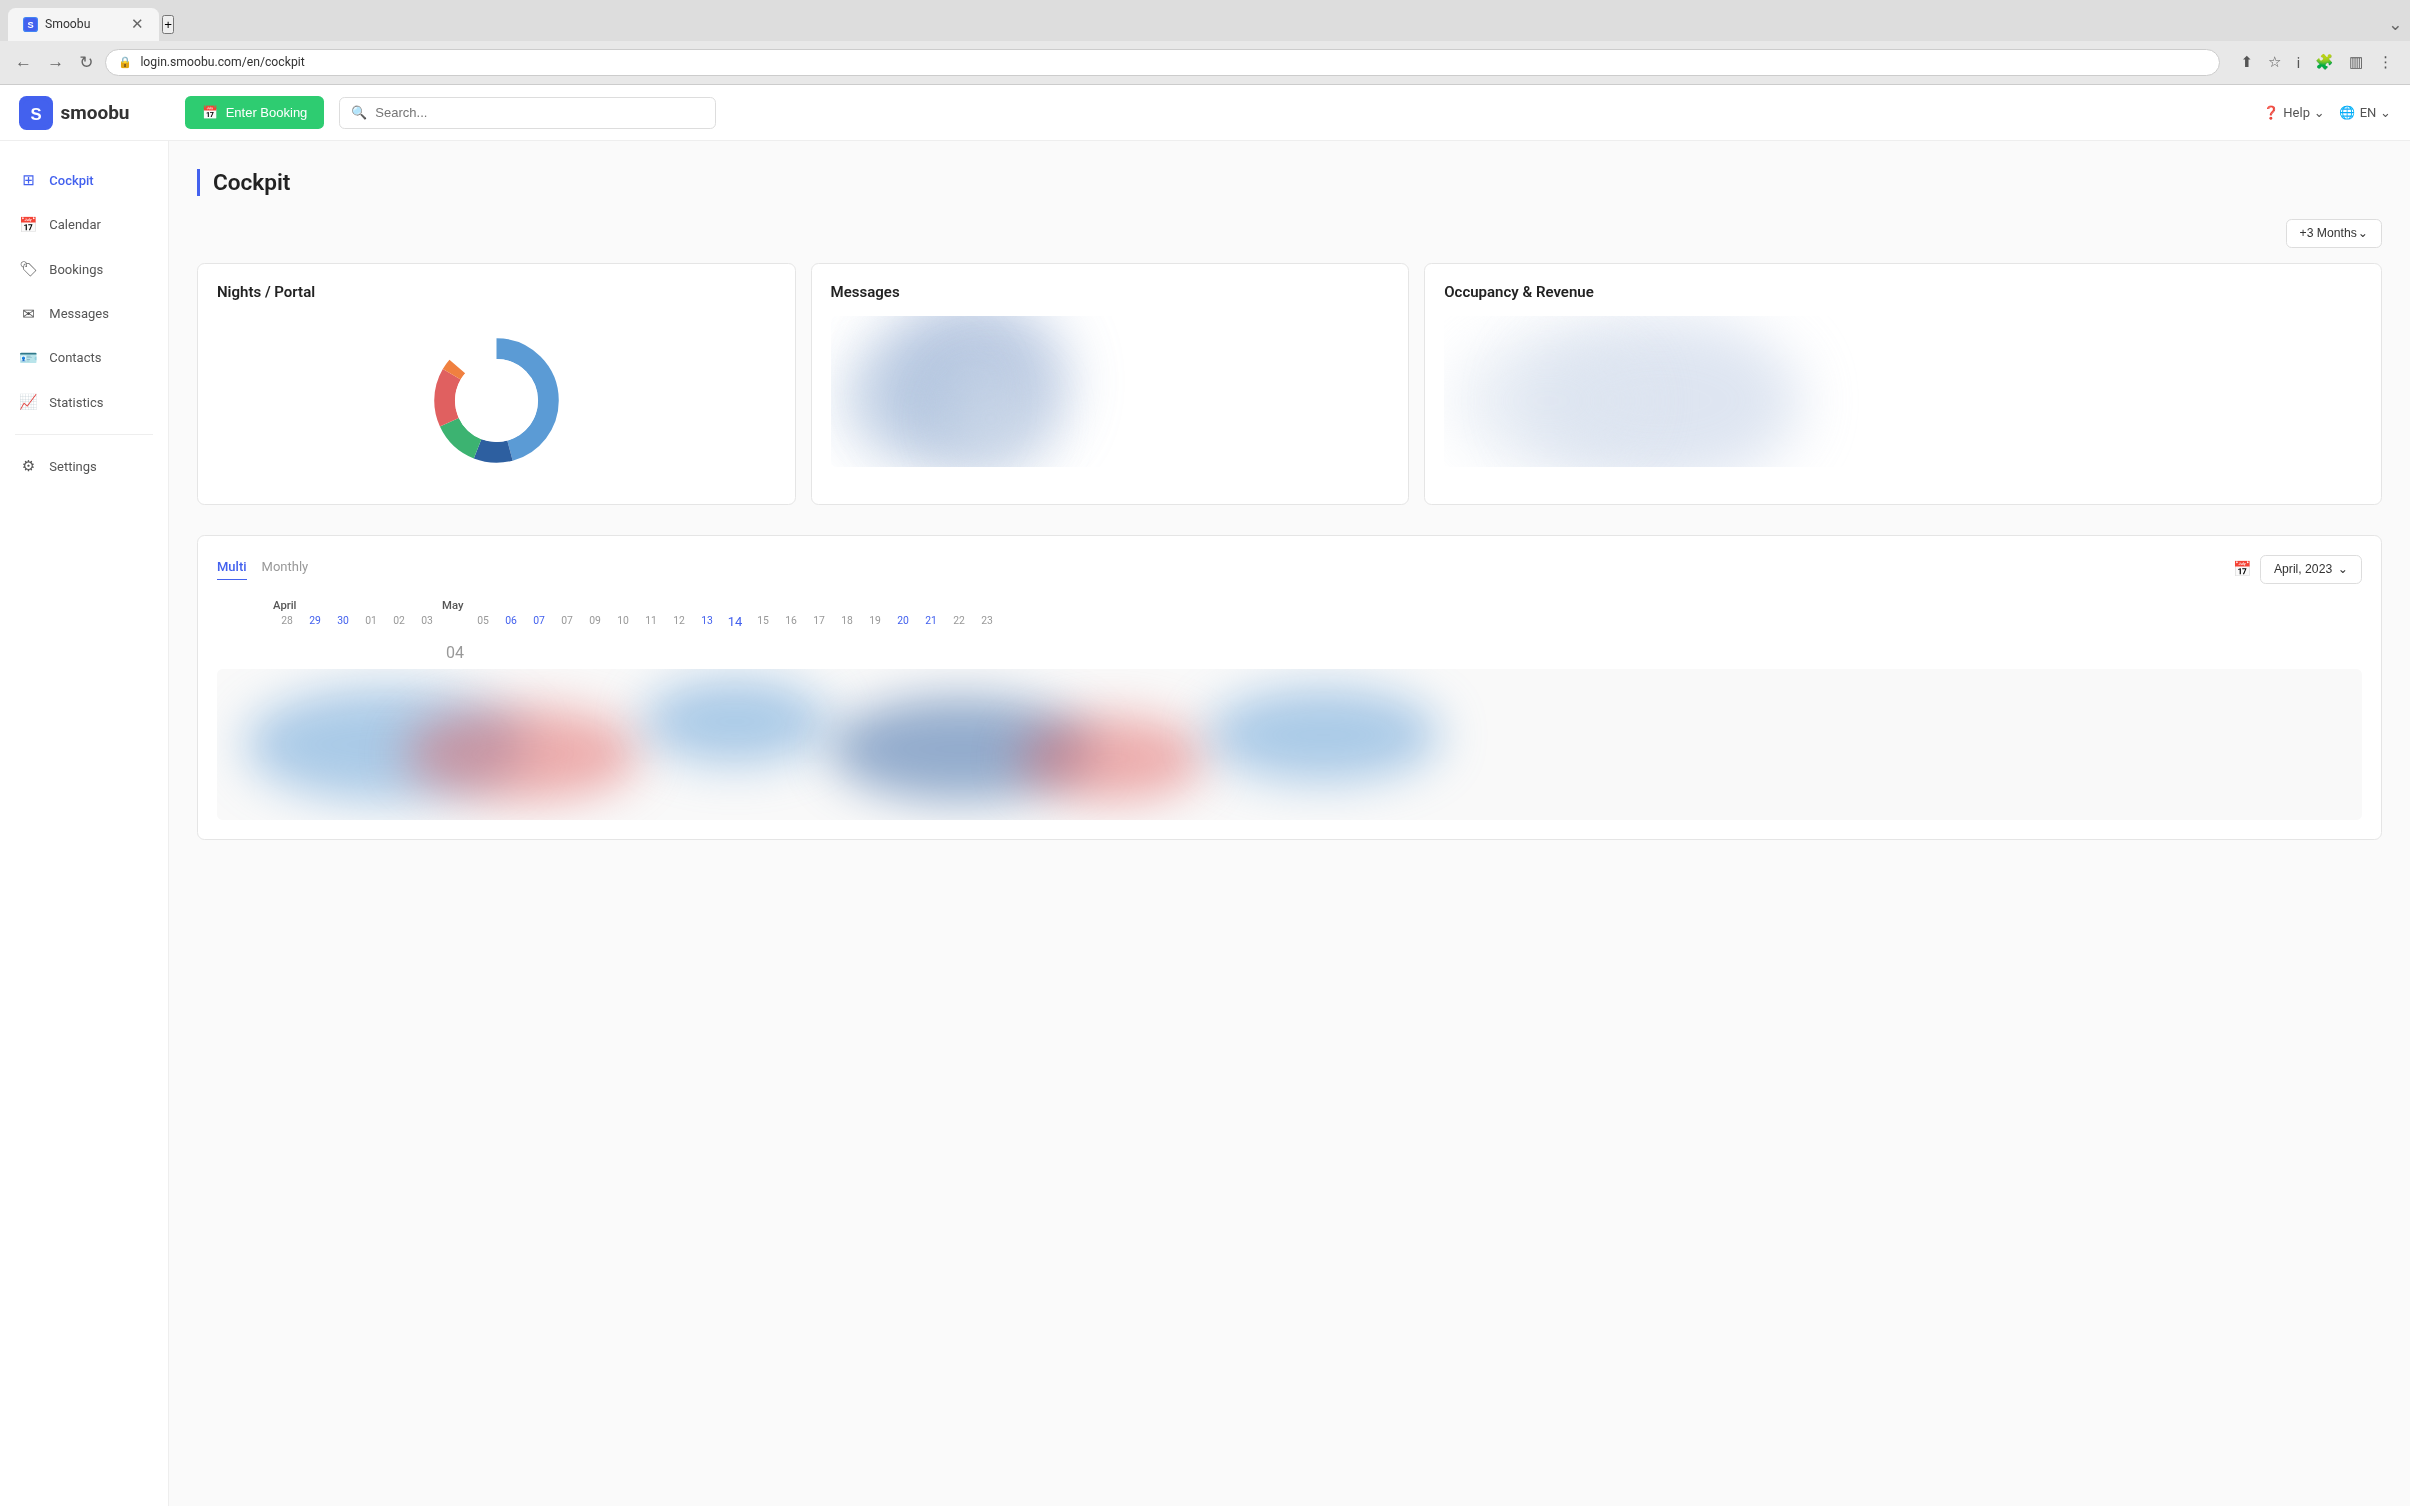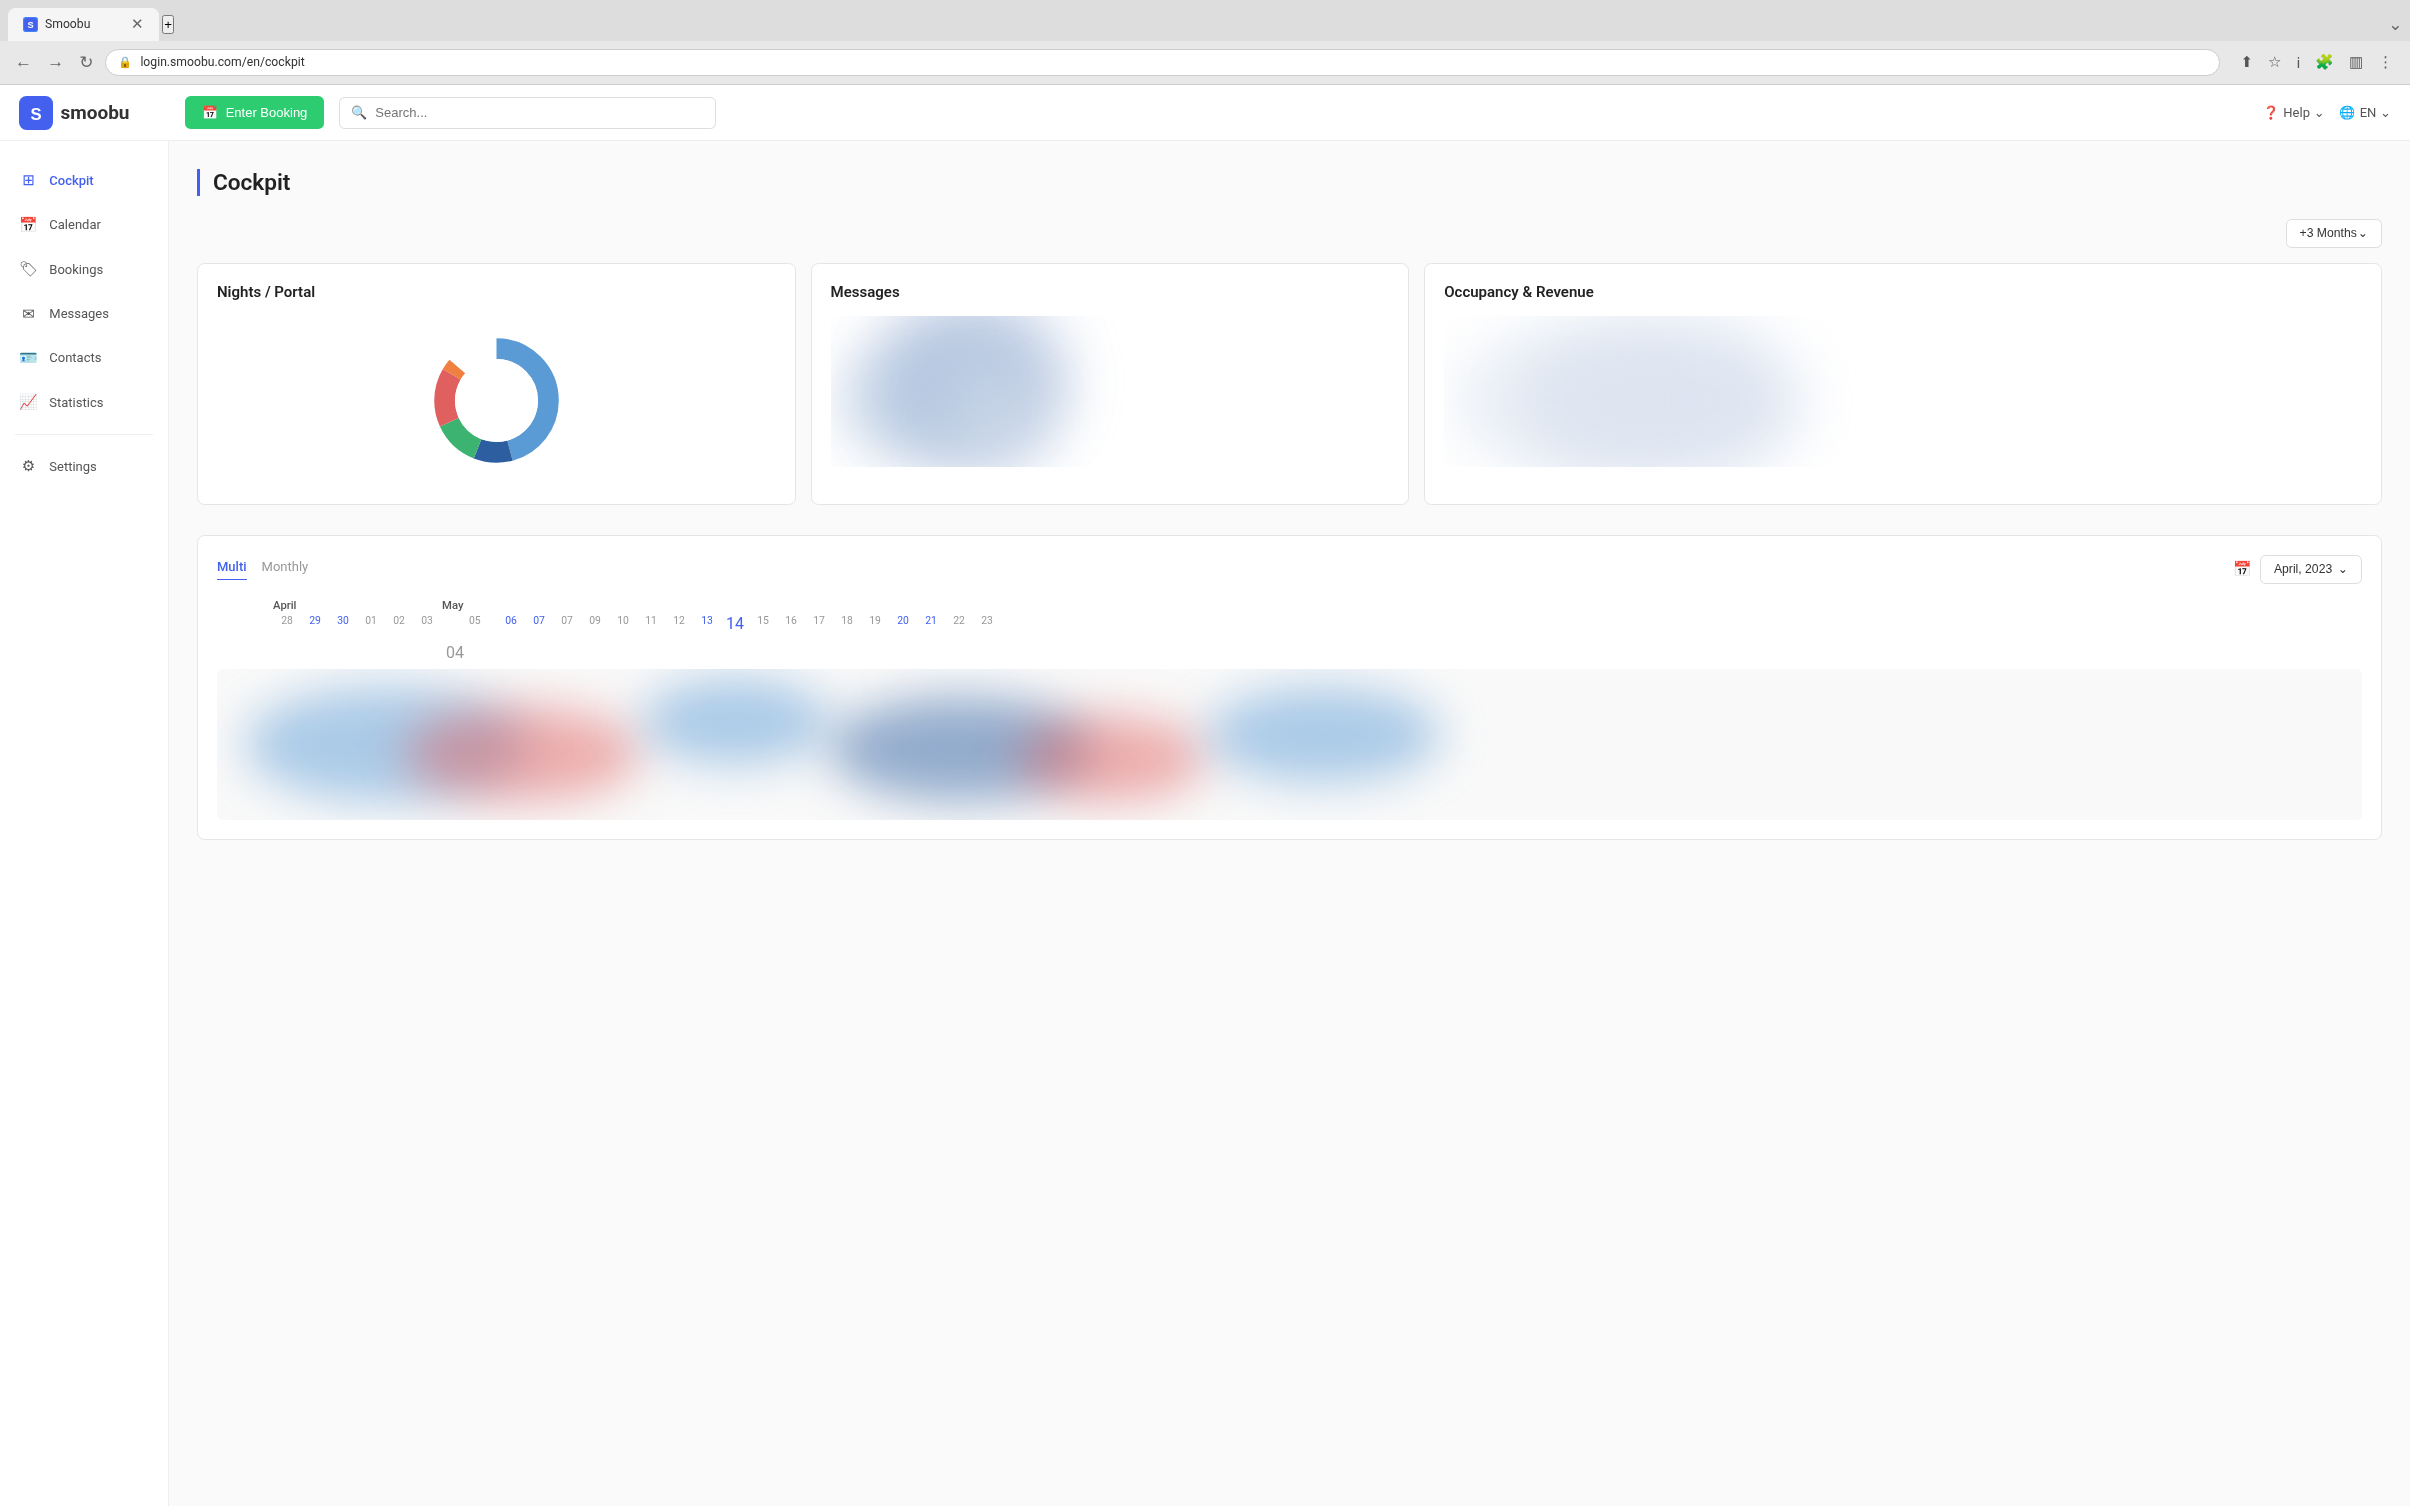--- a/index.html
+++ b/index.html
@@ -263,30 +263,30 @@
             <span style="width:565px; font-size:11.3px; color:#555; font-weight:500;">May</span>
           </div>
           <div style="display:flex; padding-left:56px; margin-bottom:7.5px;">
             <span style="width:28px;text-align:center;font-size:10.4px;color:#999;">28</span>
             <span style="width:28px;text-align:center;font-size:10.4px;color:#4361ee;">29</span>
             <span style="width:28px;text-align:center;font-size:10.4px;color:#4361ee;">30</span>
             <span style="width:28px;text-align:center;font-size:10.4px;color:#999;">01</span>
             <span style="width:28px;text-align:center;font-size:10.4px;color:#999;">02</span>
             <span style="width:28px;text-align:center;font-size:10.4px;color:#999;">03</span>
             <span style="width:28px;text-align:center;font-size:16px;color:#999;margin-top:29px;">04</span>
-            <span style="width:28px;text-align:left;font-size:10.4px;color:#999;">05</span>
+            <span style="width:28px;text-align:center;font-size:10.4px;color:#999;">05</span>
             <span style="width:28px;text-align:center;font-size:10.4px;color:#4361ee;">06</span>
             <span style="width:28px;text-align:center;font-size:10.4px;color:#4361ee;">07</span>
             <span style="width:28px;text-align:center;font-size:10.4px;color:#999;">07</span>
             <span style="width:28px;text-align:center;font-size:10.4px;color:#999;">09</span>
             <span style="width:28px;text-align:center;font-size:10.4px;color:#999;">10</span>
             <span style="width:28px;text-align:center;font-size:10.4px;color:#999;">11</span>
             <span style="width:28px;text-align:center;font-size:10.4px;color:#999;">12</span>
             <span style="width:28px;text-align:center;font-size:10.4px;color:#4361ee;">13</span>
-            <span style="width:28px;text-align:center;font-size:16px;color:#4361ee;">14</span>
+            <span style="width:28px;text-align:center;font-size:13px;color:#4361ee;">14</span>
             <span style="width:28px;text-align:center;font-size:10.4px;color:#999;">15</span>
             <span style="width:28px;text-align:center;font-size:10.4px;color:#999;">16</span>
             <span style="width:28px;text-align:center;font-size:10.4px;color:#999;">17</span>
             <span style="width:28px;text-align:center;font-size:10.4px;color:#999;">18</span>
             <span style="width:28px;text-align:center;font-size:10.4px;color:#999;">19</span>
             <span style="width:28px;text-align:center;font-size:10.4px;color:#4361ee;">20</span>
             <span style="width:28px;text-align:center;font-size:10.4px;color:#4361ee;">21</span>
             <span style="width:28px;text-align:center;font-size:10.4px;color:#999;">22</span>
             <span style="width:28px;text-align:center;font-size:10.4px;color:#999;">23</span>
           </div>

